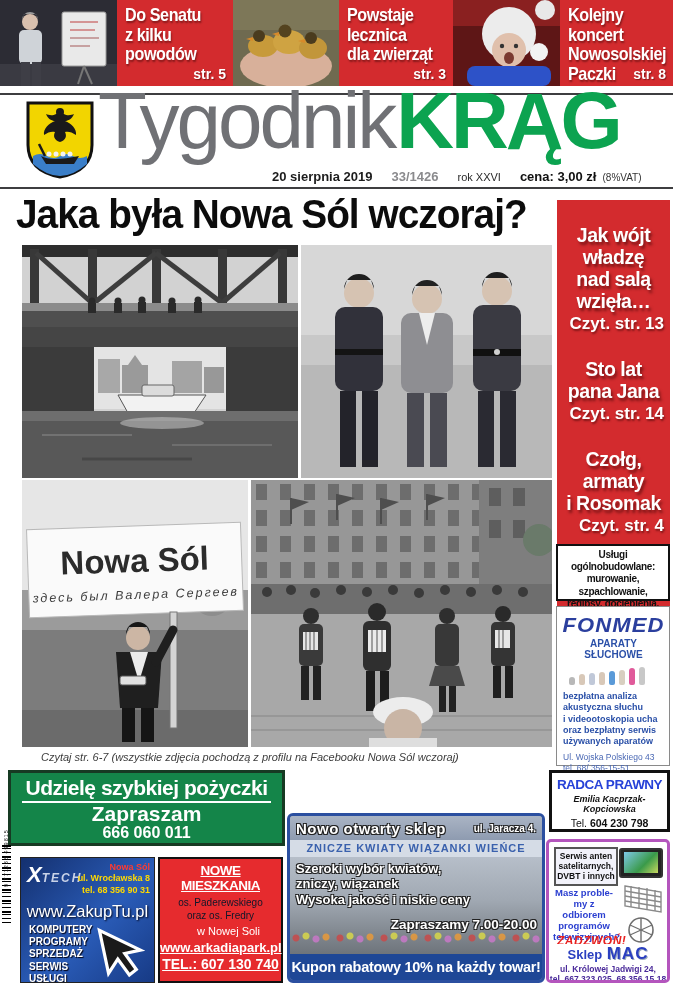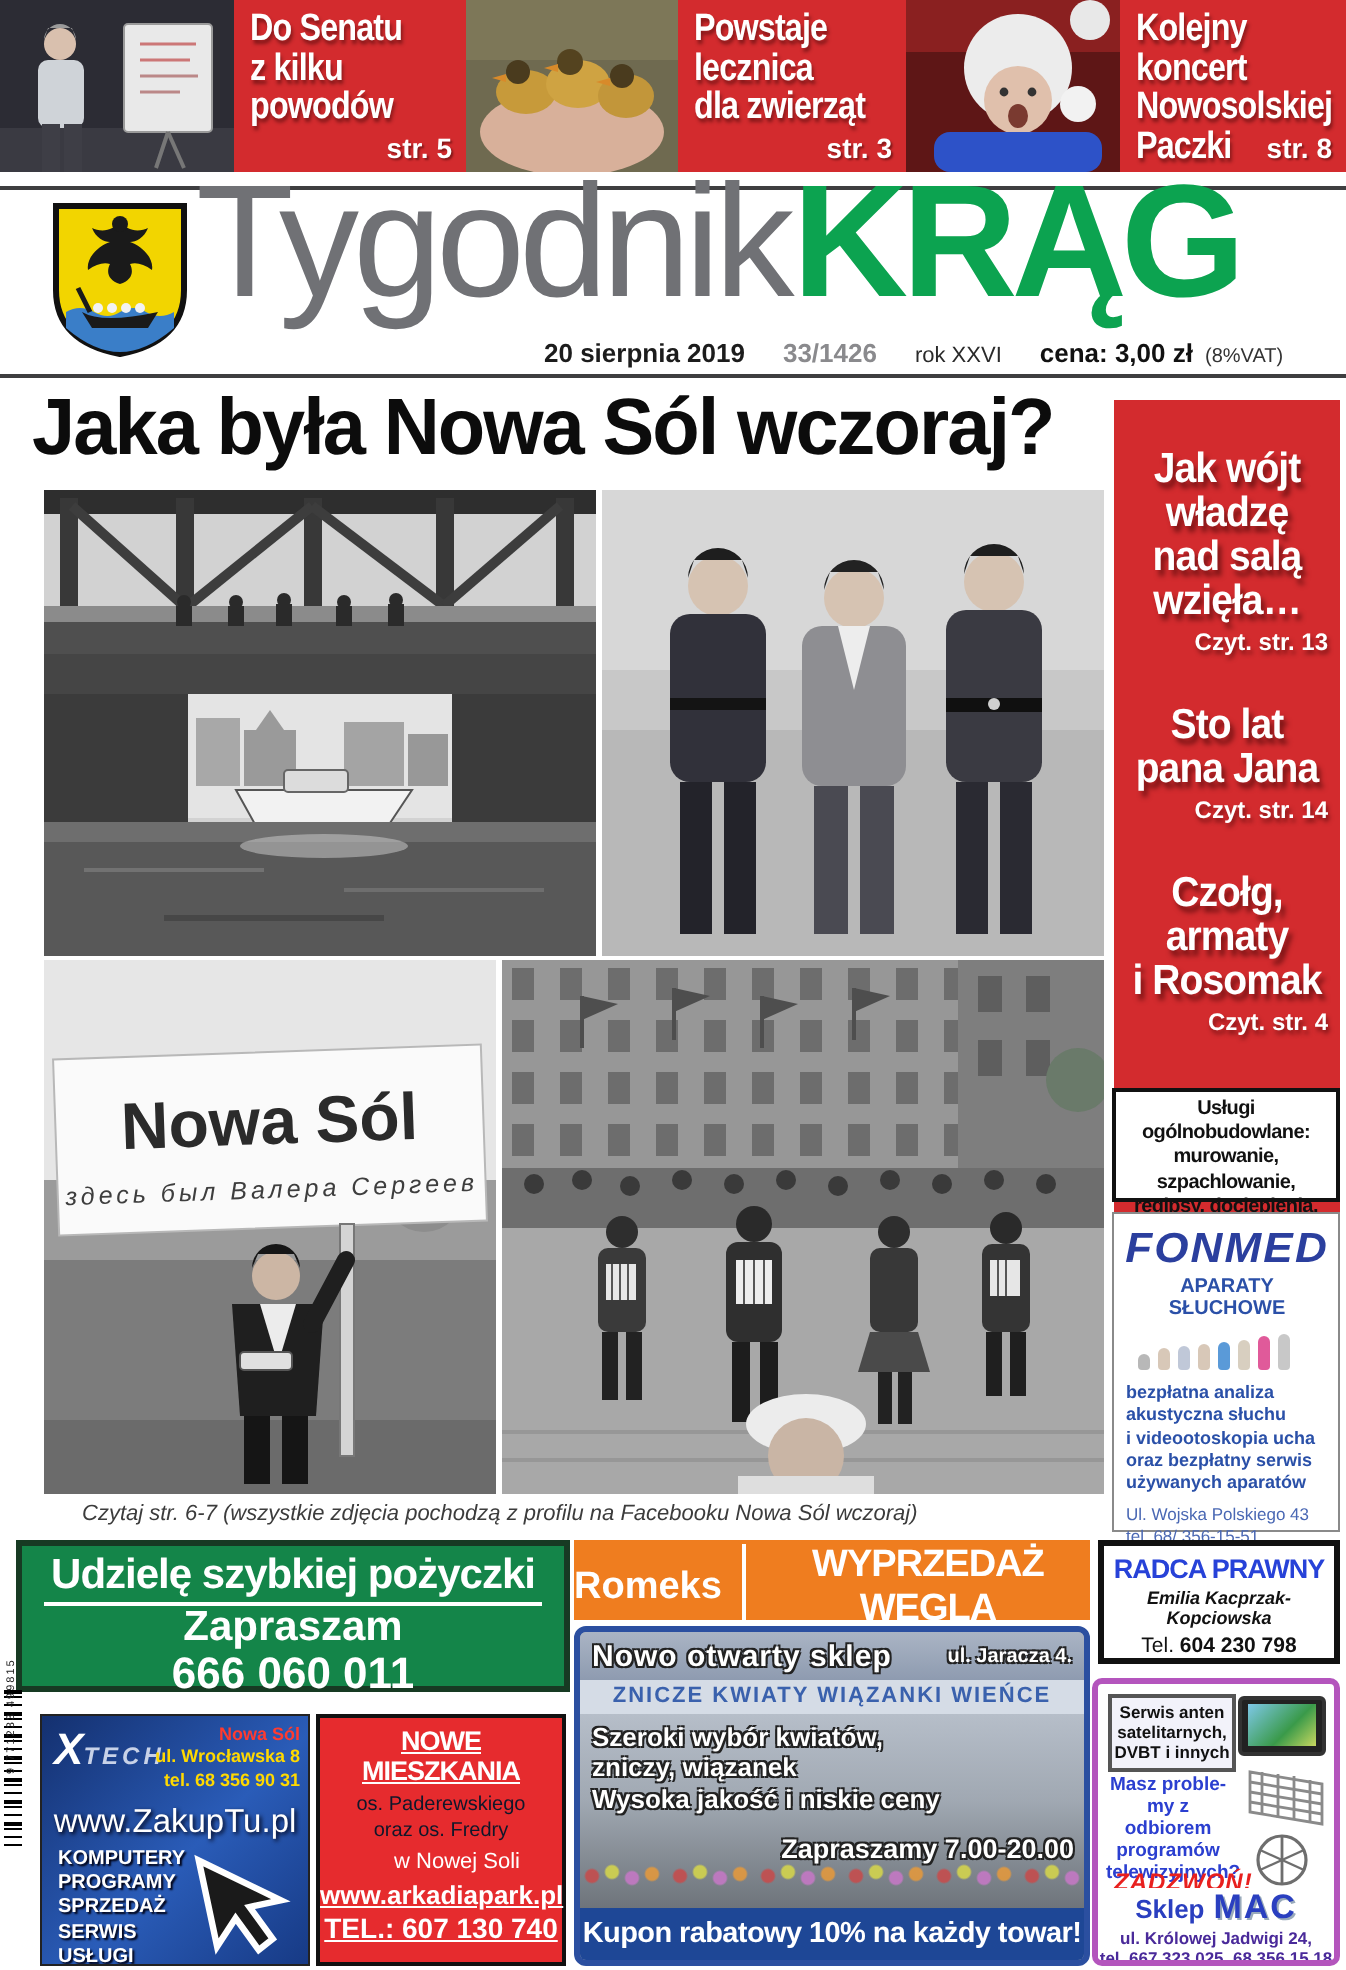--- a/index.html
+++ b/index.html
@@ -47,21 +47,21 @@
   #ph-parade{left:251px;top:480px;width:301px;height:267px;}
   .caption{position:absolute;left:22px;top:751px;font-style:italic;font-size:11px;color:#3c3c3c;margin-left:19px;}
 
   
   .sidebar{position:absolute;left:557px;top:200px;width:113px;height:424px;background:#d32b2e;
            color:#fff;padding-top:24px;}
   .sb-item{margin-bottom:24px;}
   .sb-title{font-weight:700;font-size:21px;line-height:1.05;text-align:center;letter-spacing:-.5px;
             transform:scaleX(.93);transform-origin:center top;
             text-shadow:2px 3px 3px rgba(50,0,0,.55);}
-  .sb-ref{font-weight:700;font-size:12px;text-align:right;padding-right:6px;margin-top:2px;
+  .sb-ref{font-weight:700;font-size:17px;text-align:right;padding-right:6px;margin-top:2px;
           text-shadow:1px 2px 2px rgba(50,0,0,.5);}
 
   
   .ad-budowlane{position:absolute;left:556px;top:544px;width:114px;height:57px;background:#fff;
                 border:2px solid #111;text-align:center;font-weight:700;font-size:10px;
                 line-height:1.22;color:#111;padding-top:3px;letter-spacing:-.3px;}
   .ad-fonmed{position:absolute;left:556px;top:606px;width:114px;height:160px;background:#fff;
              border:1px solid #8a8a8a;text-align:left;padding:6px 5px 0 6px;color:#2a50a8;}
   .fm-logo{font-size:21px;font-weight:700;font-style:italic;color:#2b3f9e;letter-spacing:1px;
            text-align:center;transform:scaleX(1.05);transform-origin:center;}
@@ -70,21 +70,21 @@
   .fm-aid{display:inline-block;width:6px;border-radius:3px 3px 2px 2px;}
   .fm-body{font-size:9px;font-weight:700;line-height:1.25;color:#2a50a8;}
   .fm-addr{font-size:8.5px;line-height:1.25;color:#4a68b4;margin-top:5px;}
 
   
   .ad-pozyczka{position:absolute;left:8px;top:770px;width:277px;height:76px;background:#148549;
                border:3px solid #173a23;color:#fff;text-align:center;padding-top:3px;}
   .pz1{font-weight:700;font-size:21px;letter-spacing:-.5px;display:inline-block;
        border-bottom:2px solid #fff;padding:0 4px 1px 4px;}
   .pz2{font-weight:700;font-size:21px;line-height:1.05;}
-  .pz3{font-weight:700;font-size:22px;line-height:1.05;}
+  .pz3{font-weight:700;font-size:16px;line-height:1.05;}
 
   .ad-romeks{position:absolute;left:287px;top:770px;width:258px;height:40px;background:#ef7d1f;
              text-align:center;color:#fff;padding-top:2px;}
   .rm-row{display:flex;justify-content:center;align-items:center;gap:10px;}
   .rm-name{font-weight:700;font-size:19px;}
   .rm-title{font-weight:700;font-size:19px;border-left:2px solid #fff;padding-left:10px;
             letter-spacing:-.5px;}
   .rm-phone{font-weight:700;font-size:15px;color:#7e1c0e;letter-spacing:1px;}
 
   .ad-flower{position:absolute;left:287px;top:813px;width:258px;height:170px;
@@ -510,27 +510,20 @@
 Przychodnia Rodzinna
 (przy torach)</div>
   </div>
 
   <div class="ad-pozyczka">
     <div><span class="pz1">Udzielę szybkiej pożyczki</span></div>
     <div class="pz2">Zapraszam</div>
     <div class="pz3">666 060 011</div>
   </div>
 
-  <div class="ad-romeks">
-    <div class="rm-row">
-      <span class="rm-name">Romeks</span>
-      <span class="rm-title">WYPRZEDAŻ WĘGLA</span>
-    </div>
-    <div class="rm-phone">tel.: 601 962 796</div>
-  </div>
 
   <div class="ad-flower">
     <div class="fl-head">
       <span class="fl-head-main outl">Nowo otwarty sklep</span>
       <span class="fl-head-addr outl">ul. Jaracza 4.</span>
     </div>
     <div class="fl-sign">ZNICZE KWIATY WIĄZANKI WIEŃCE</div>
     <div class="fl-photo">
       <div class="fl-flowers"></div>
       <div class="fl-body preline">Szeroki wybór kwiatów,

